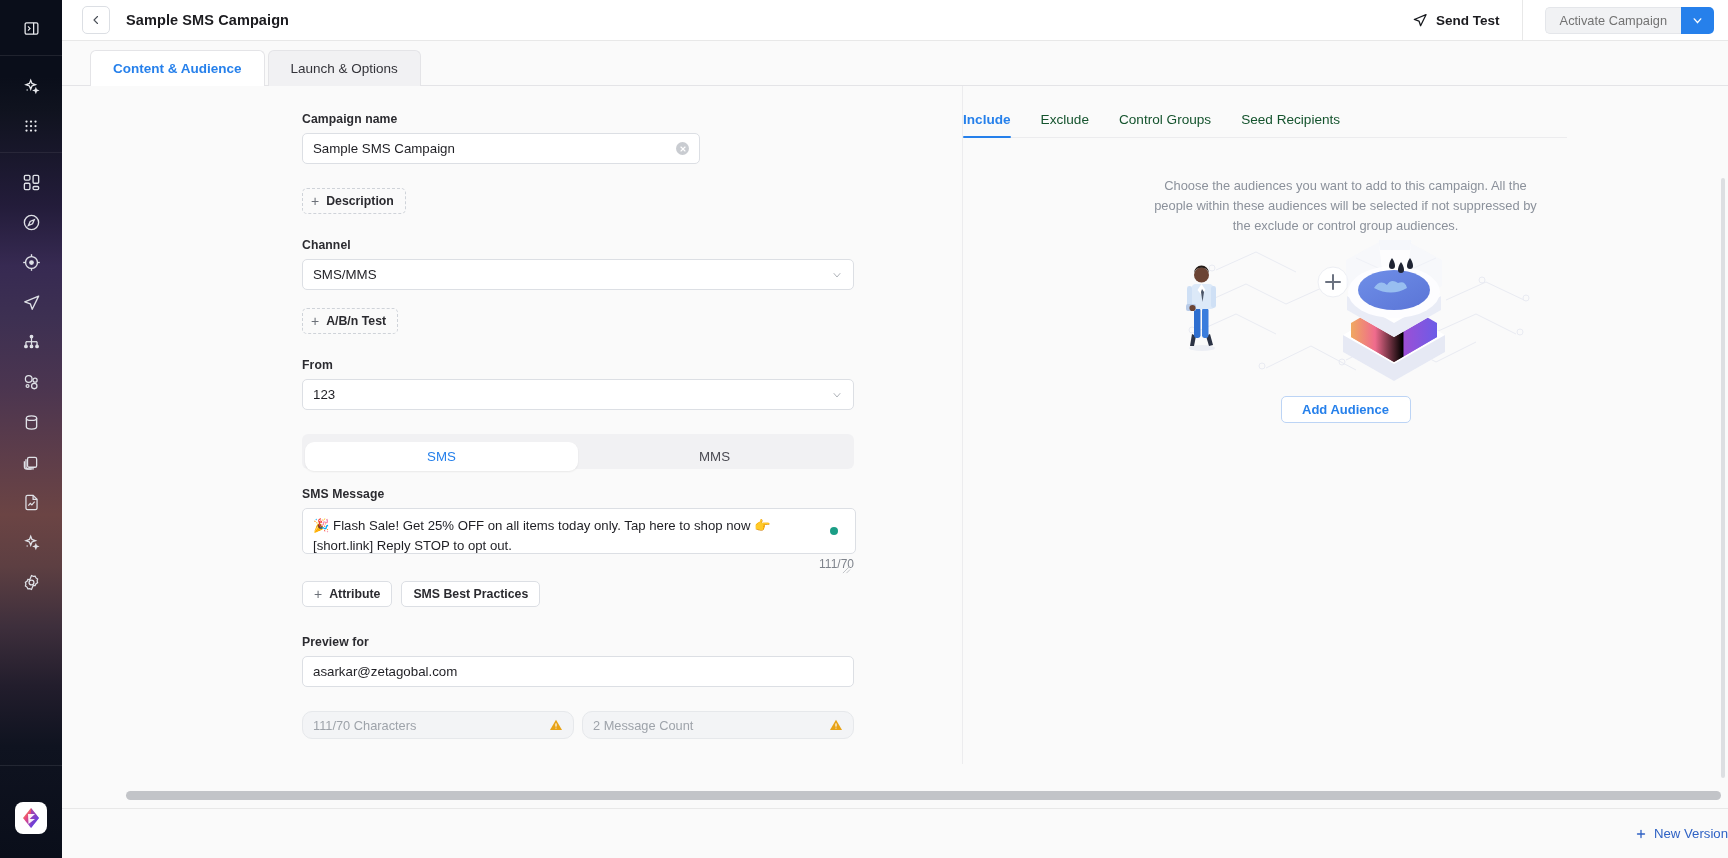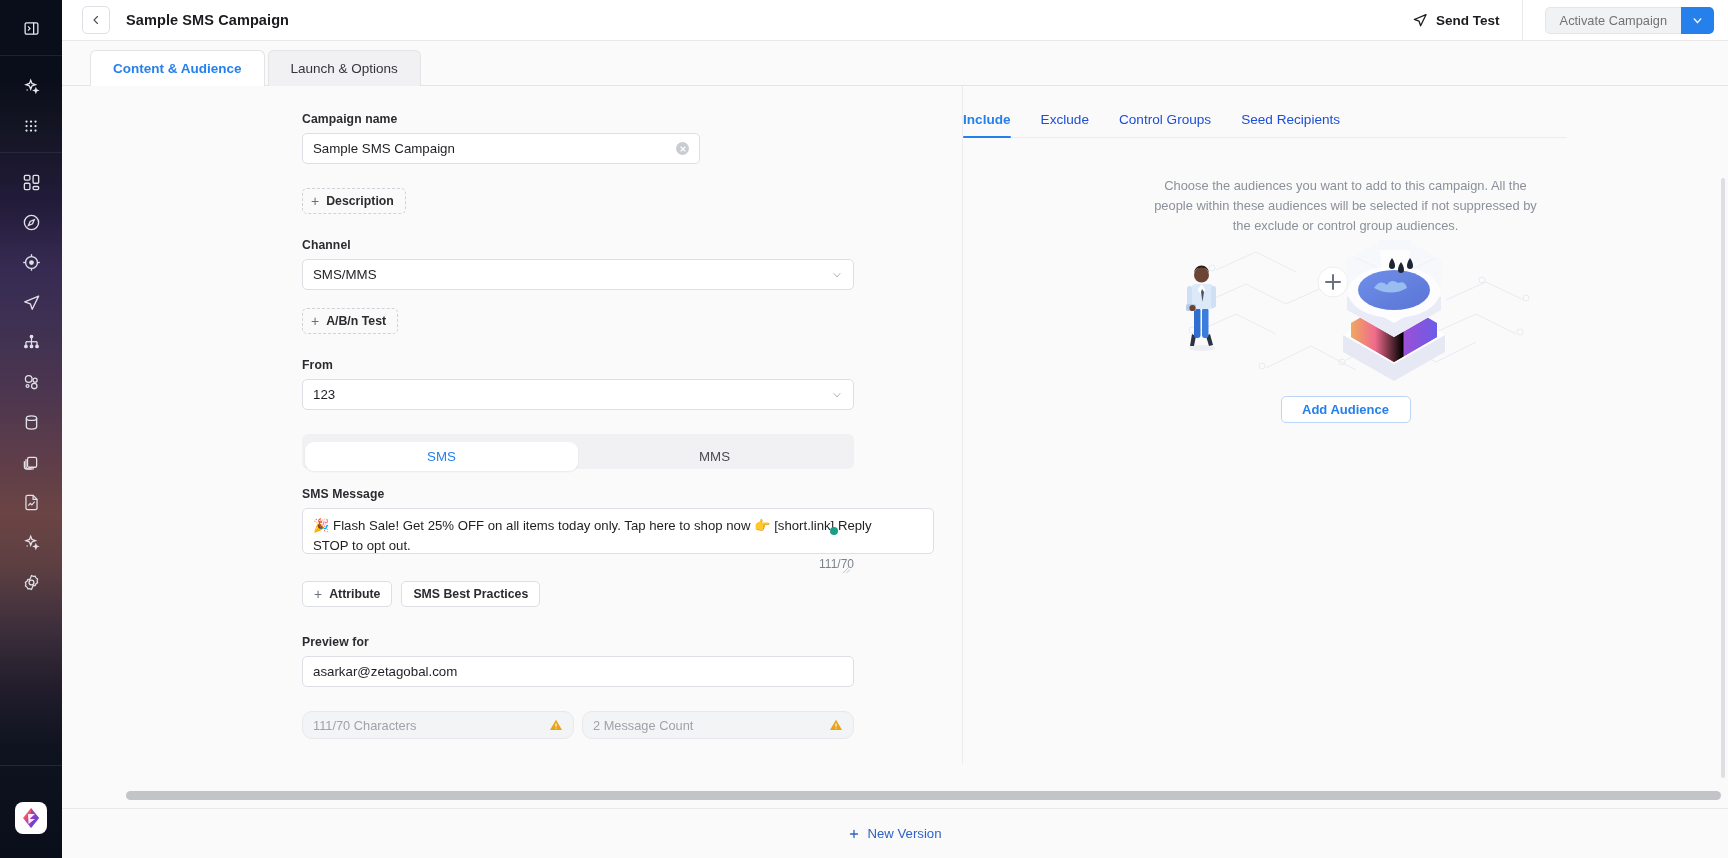--- a/index.html
+++ b/index.html
@@ -137,21 +137,21 @@
   .seg-item {
     flex:1 1 50%; height:29px; display:flex; align-items:center; justify-content:center;
     font-size:13.3px; border-radius:9px; cursor:pointer;margin-top:10px;
   }
   .seg-item.on { background:#ffffff; color:#2680eb; font-weight:400; box-shadow:0 1px 2px rgba(0,0,0,0.07); }
   .seg-item.off { color:#4a4a52; }
 
   
   .ta-wrap { width:552px; position:relative; }
   .ta {
-    width:632px; height:46px; border:1px solid #dcdfe4; border-radius:5px; background:#fff;
+    width:554px; height:46px; border:1px solid #dcdfe4; border-radius:5px; background:#fff;
     padding:7px 40px 15px 10px; font-size:13.2px; line-height:20px; color:#1f1f24;
     overflow:hidden;
   }
   .ta-dot { position:absolute; right:16px; top:19px; width:8px; height:8px; border-radius:50%; background:#1b9e86;}
   .ta-grip { position:absolute; right:3px; bottom:2px; width:9px; height:9px; cursor:nwse-resize;}
   .ta-count { width:552px; text-align:right; font-size:12px; color:#7e838b; margin-top:3px;}
 
   .solid-btn {
     display:inline-flex; align-items:center; gap:7px; height:26px; padding:0 11px;
     border:1px solid #dcdfe4; border-radius:5px; background:#fff;
@@ -160,42 +160,42 @@
 
   .disabled-box {
     height:28px; border:1px solid #e6e8eb; border-radius:10px; background:#f3f4f6;
     display:flex; align-items:center; padding:0 10px; font-size:12.8px; color:#9ea3aa;
   }
   .w-half { width: 272px; }
   .warn-ico { margin-left:auto; display:flex; align-items:center; }
 
   
   .aud-tabs { display:flex; gap:30px; padding-left: 0; border-bottom:1px solid #ececee; width: 604px; }
-  .aud-tab { padding: 0 0 10px 0; font-size:13.6px; color:#1d4ed8; cursor:pointer; position:relative;}
+  .aud-tab { padding: 0 0 10px 0; font-size:13.6px; color:#14532d; cursor:pointer; position:relative;}
   .aud-tab.active { color:#2680eb; font-weight:700; }
   .aud-tab.active::after { content:""; position:absolute; left:0; right:0; bottom:-1px; height:2.5px; background:#2680eb; border-radius:2px;}
   .aud-desc {
     width: 400px; margin: 38px auto 0 auto; text-align:center;
     font-size:12.9px; line-height:20px; color:#8b919b;
   }
   .illus-wrap { width: 400px; margin: 4px auto 0 auto; position:relative; height:150px; }
   .add-aud-btn {
     display:block; margin: 6px auto 0 auto; width:130px; height:27px;
     border:1px solid #bcd4f5; border-radius:5px; background:#fff;
     color:#2680eb; font-size:13px; font-weight:700; cursor:pointer;
     font-family:"Liberation Sans", sans-serif;
   }
 
   
   .hscroll-track { position:absolute; left:62px; right:6px; bottom:58px; height:9px; background:#fafafa; }
   .hscroll-thumb { position:absolute; left:64px; width:1595px; bottom:58px; height:9px; background:#c2c4c8; border-radius:5px; cursor:pointer;}
   .footbar {
     position:absolute; left:0; right:0; bottom:0; height:50px;
     background:#fafafa; border-top:1px solid #e8e8e8;
-    display:flex; align-items:center; justify-content:center;
+    display:flex; align-items:center; justify-content:flex-end;
   }
   .new-version { display:inline-flex; align-items:center; gap:7px; font-size:13.2px; color:#2f62c4; font-weight:400; cursor:pointer;}
   .vscroll { position:absolute; right:3px; top:92px; width:4px; height:600px; background:#dddfe2; border-radius:3px; cursor:pointer;}
 </style>
 </head>
 <body>
 
 <div id="app">
 
   <nav class="rail">

